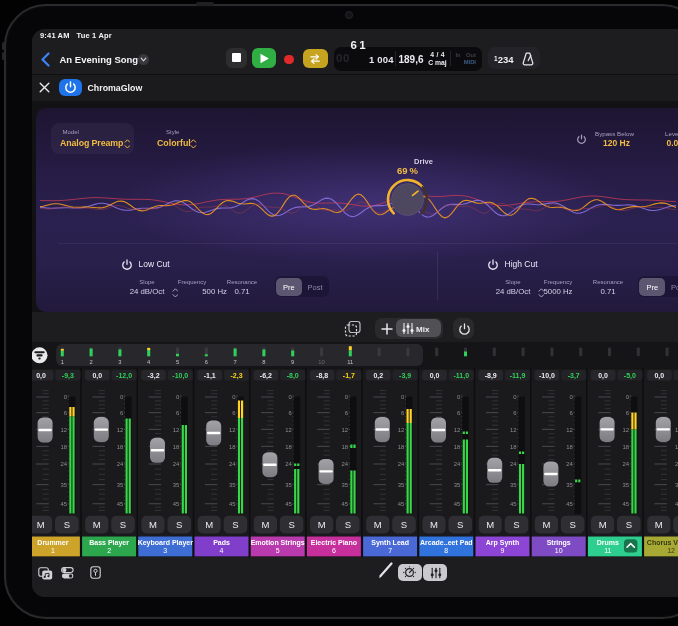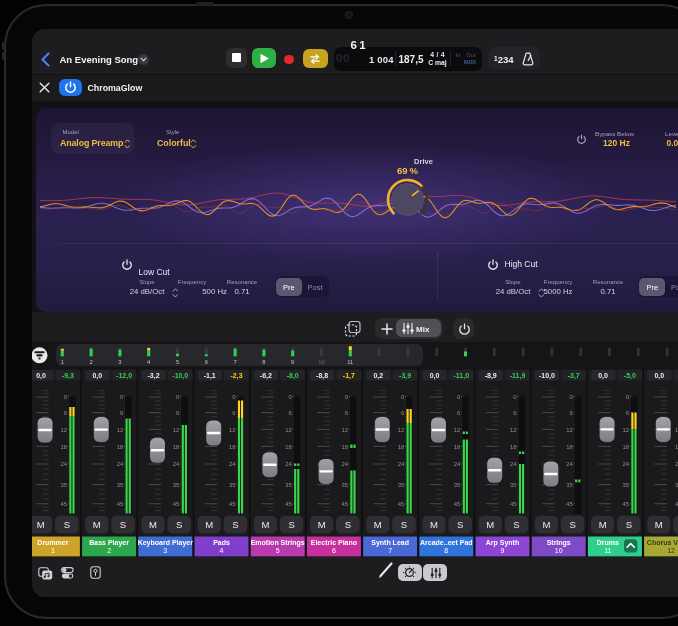--- a/index.html
+++ b/index.html
@@ -20,20 +20,21 @@
 <div class="abs" style="left:196px;top:1.5px;width:18px;height:4px;border-radius:2px;background:#202023;"></div>
 <div id="screen">
     <div id="app">
       <div class="row" style="top:28px;height:46px;background:#1d1d1f;"></div>
       <div class="row" style="top:74px;height:27px;background:#1b1b1d;border-top:1px solid #101012;"></div>
       <div class="row" style="top:101px;height:211px;background:#121214;"></div>
       <div class="row" style="top:312px;height:30px;background:#1d1d20;"></div>
       <div class="row" style="top:342px;height:26px;background:#151518;"></div>
       <div class="row" style="top:368px;height:189px;background:#0e0e0f;"></div>
       <div class="row" style="top:556.5px;height:41px;background:#1d1d20;"></div>
+      <div class="abs" style="left:40px;top:31px;width:300px;height:11px;color:#f4f4f6;font-size:7.5px;font-weight:bold;letter-spacing:0.2px;">9:41 AM&nbsp;&nbsp;&nbsp;Tue 1 Apr</div>
       <svg class="abs" style="left:40px;top:51.5px;" width="11" height="15" viewBox="0 0 11 15">
         <path d="M 8.5 1.5 L 2.5 7.5 L 8.5 13.5" stroke="#3d82f7" stroke-width="2.2" fill="none" stroke-linecap="round" stroke-linejoin="round"></path>
       </svg>
       <div class="abs" style="left:59.5px;top:53.8px;font-size:9.5px;font-weight:bold;color:#f5f5f7;">An Evening Song</div>
       <div class="abs" style="left:137.5px;top:54px;width:11px;height:11px;border-radius:50%;background:#38383c;"></div>
       <svg class="abs" style="left:139.8px;top:57px;" width="7" height="6" viewBox="0 0 7 6">
         <path d="M 1.2 1.2 L 3.5 3.8 L 5.8 1.2" stroke="#cfcfd4" stroke-width="1.2" fill="none" stroke-linecap="round" stroke-linejoin="round"></path>
       </svg>
       <div class="abs" style="left:225.5px;top:48px;width:21.5px;height:19.5px;border-radius:6px;background:#2d2d30;"></div>
       <div class="abs" style="left:231.9px;top:53.4px;width:8.8px;height:8.8px;background:#fff;border-radius:1px;"></div>
@@ -49,21 +50,21 @@
           <path d="M 8 1.6 L 10.4 3.8 L 8 6"></path>
           <path d="M 11.2 8.2 H 4.3"></path>
           <path d="M 6 6 L 3.6 8.2 L 6 10.4"></path>
         </g>
       </svg>
       <div class="abs" style="left:334px;top:47px;width:148px;height:24px;border-radius:7px;background:#0b0b0e;"></div>
       <div class="abs" style="left:336px;top:52.3px;font-size:11.5px;font-weight:bold;color:#26262c;letter-spacing:0.6px;">00</div>
       <div class="abs" style="left:350.5px;top:39px;font-size:11.5px;font-weight:bold;color:#f2f2f5;">6 1</div>
       <div class="abs" style="left:369px;top:54px;font-size:9.5px;font-weight:bold;color:#e8e8ec;letter-spacing:0.2px;">1 004</div>
       <div class="abs" style="left:394.5px;top:51px;width:1px;height:15px;background:#222227;"></div>
-      <div class="abs" style="left:398.5px;top:53.8px;font-size:10px;font-weight:bold;color:#ececf0;">187,5</div>
+      <div class="abs" style="left:398.5px;top:53.8px;font-size:10px;font-weight:bold;color:#ececf0;">189,6</div>
       <div class="abs" style="left:449.5px;top:51px;width:1px;height:15px;background:#222227;"></div>
       <div class="abs" style="left:423.5px;top:51.3px;width:28px;text-align:center;font-size:6.8px;font-weight:bold;color:#ececf0;letter-spacing:0.3px;">4 / 4</div>
       <div class="abs" style="left:422.5px;top:58.6px;width:30px;text-align:center;font-size:6.8px;font-weight:bold;color:#ececf0;">C maj</div>
       <div class="abs" style="left:455.4px;top:51.5px;font-size:5.8px;font-weight:bold;color:#3f3f46;">In</div>
       <div class="abs" style="left:466px;top:51.5px;font-size:5.8px;font-weight:bold;color:#3f3f46;">Out</div>
       <div class="abs" style="left:463.7px;top:59.3px;font-size:5.8px;font-weight:bold;color:#3f5d85;">MIDI</div>
       <div class="abs" style="left:488px;top:47px;width:51.5px;height:22px;border-radius:7px;background:#232329;"></div>
       <div class="abs" style="left:494px;top:54px;font-size:9.5px;font-weight:bold;color:#f0f0f3;"><span style="font-size:6.5px;vertical-align:2px;">1</span>234</div>
       <svg class="abs" style="left:521px;top:52px;" width="14" height="14" viewBox="0 0 14 14">
         <g stroke="#e8e8ec" stroke-width="1.2" fill="none" stroke-linejoin="round">
@@ -126,21 +127,21 @@
       <div class="abs" style="left:408px;top:157px;width:31px;text-align:center;font-size:7.5px;font-weight:bold;color:#d4d0e4;">Drive</div>
       <div class="abs" style="left:392px;top:165px;width:31px;text-align:center;font-size:9.5px;font-weight:bold;color:#f2bc42;">69 %</div>
       <div class="abs" style="left:58px;top:243px;width:620px;height:1px;background:rgba(255,255,255,0.06);"></div>
       <div class="abs" style="left:437px;top:252px;width:1px;height:48px;background:rgba(255,255,255,0.08);"></div>
       <svg class="abs" style="left:121px;top:258.5px;" width="12" height="12" viewBox="0 0 12 12">
         <g stroke="#e8e6f2" stroke-width="1.3" fill="none" stroke-linecap="round">
           <path d="M 3.1 2.9 A 4.25 4.25 0 1 0 8.9 2.9"></path>
           <line x1="6.0" y1="1.0" x2="6.0" y2="5.25"></line>
         </g>
       </svg>
-      <div class="abs" style="left:138.5px;top:259px;font-size:8.5px;color:#eceaf4;margin-top:8px;">Low Cut</div>
+      <div class="abs" style="left:138.5px;top:259px;font-size:8.5px;color:#eceaf4;">Low Cut</div>
       <div class="abs" style="left:117px;top:279px;width:60px;text-align:center;font-size:6px;color:#a89fc6;">Slope</div>
       <div class="abs" style="left:112px;top:287px;width:70px;text-align:center;font-size:7.8px;color:#d5cfe8;">24 dB/Oct</div>
       <svg class="abs" style="left:171.5px;top:287.8px;" width="6.8" height="9.8" viewBox="0 0 6.8 9.8">
         <g stroke="#b0a8cc" stroke-width="1.0" fill="none" stroke-linecap="round" stroke-linejoin="round">
           <path d="M 1.0 3.2 L 3.4 0.8 L 5.8 3.2"></path>
           <path d="M 1.0 6.6 L 3.4 9.0 L 5.8 6.6"></path>
         </g>
       </svg>
       <div class="abs" style="left:162px;top:279px;width:60px;text-align:center;font-size:6px;color:#a89fc6;">Frequency</div>
       <div class="abs" style="left:157px;top:287px;width:70px;text-align:right;font-size:7.8px;color:#d5cfe8;">500 Hz</div>

